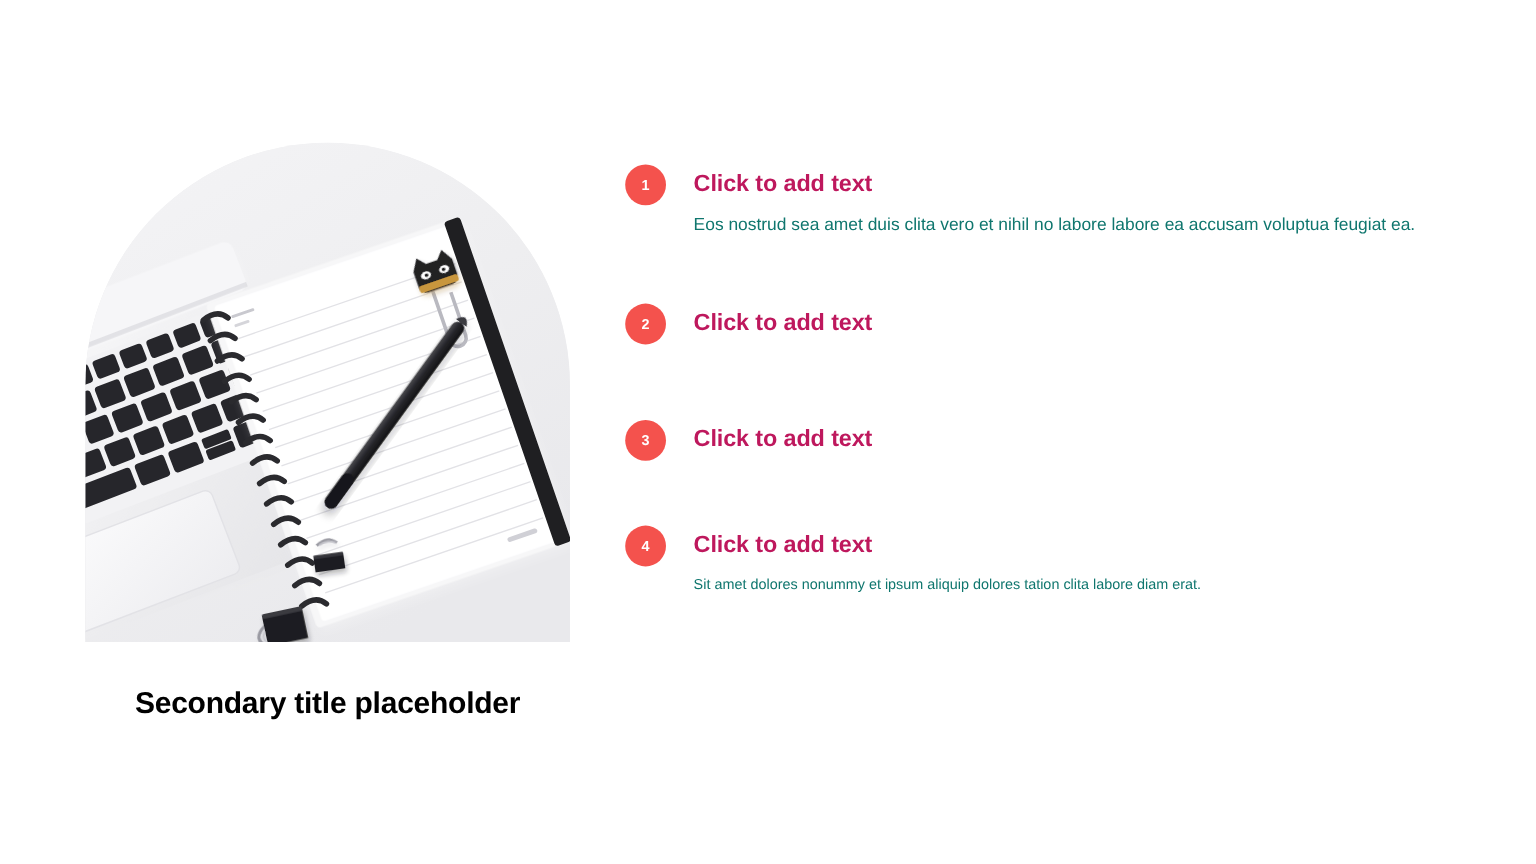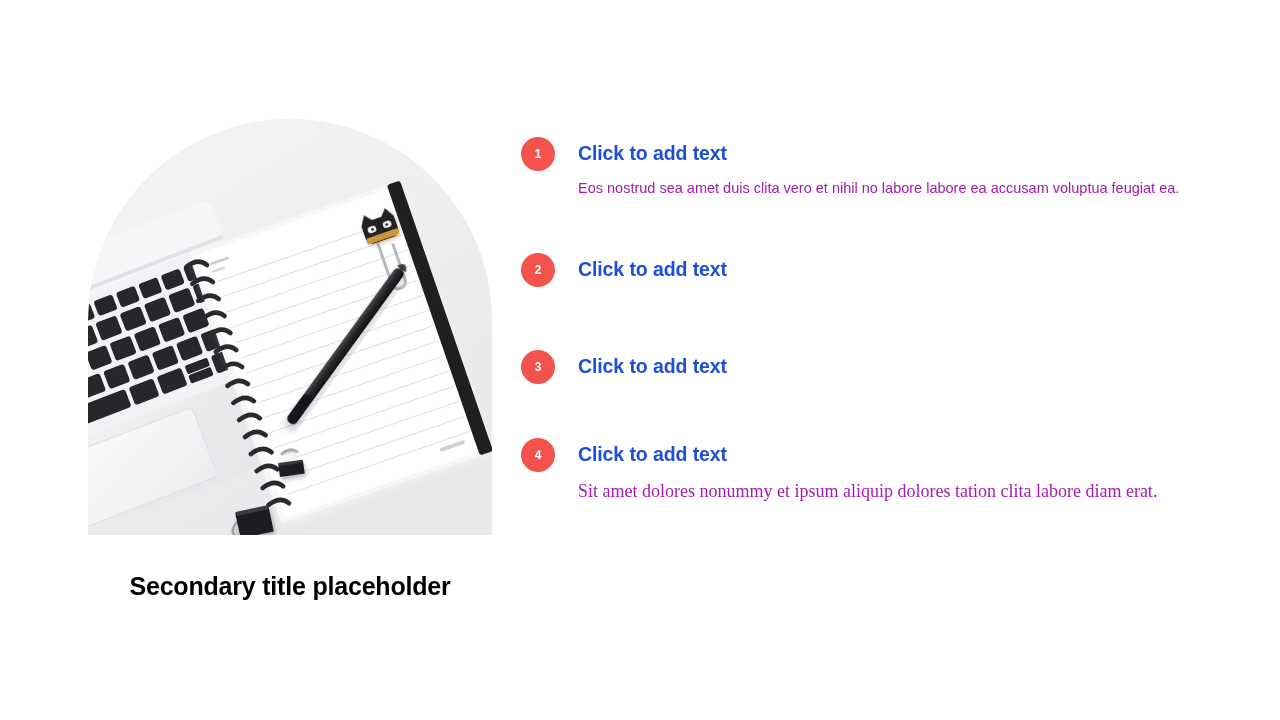--- a/index.html
+++ b/index.html
@@ -16,21 +16,21 @@
   .slide {
     position: relative;
     width: 1280px;
     height: 720px;
     background: #ffffff;
   }
 
   
   .left-col {
     position: absolute;
-    left: 88px;
+    left: 71px;
     top: 119px;
     width: 404px;
   }
   .photo-frame {
     position: relative;
     width: 404px;
     height: 416px;
     background: #efeff1;
     border-top-left-radius: 202px;
     border-top-right-radius: 202px;
@@ -81,38 +81,37 @@
     font-size: 12px;
     font-weight: bold;
     display: flex;
     align-items: center;
     justify-content: center;
     line-height: 1;
   }
   .feature-heading {
     font-size: 19.5px;
     font-weight: bold;
-    color: #1d4ed8;
+    color: #be185d;
     line-height: 1.25;
     margin: 0;
     padding-top: 5px;
     letter-spacing: -0.1px;
   }
   .feature-body {
     font-size: 14.5px;
-    color: #a21caf;
+    color: #0f766e;
     line-height: 1.55;
     margin: 12px 0 0 0;
     max-width: 630px;
   }
   .feature-body.large {
-    font-size: 18px;
+    font-size: 12px;
     line-height: 1.5;
     max-width: 625px;
-    font-family: Liberation Serif, serif;
   }
 </style>
 </head>
 <body>
 
 <div class="slide">
 
   <div class="left-col">
 
     <div class="photo-frame">

